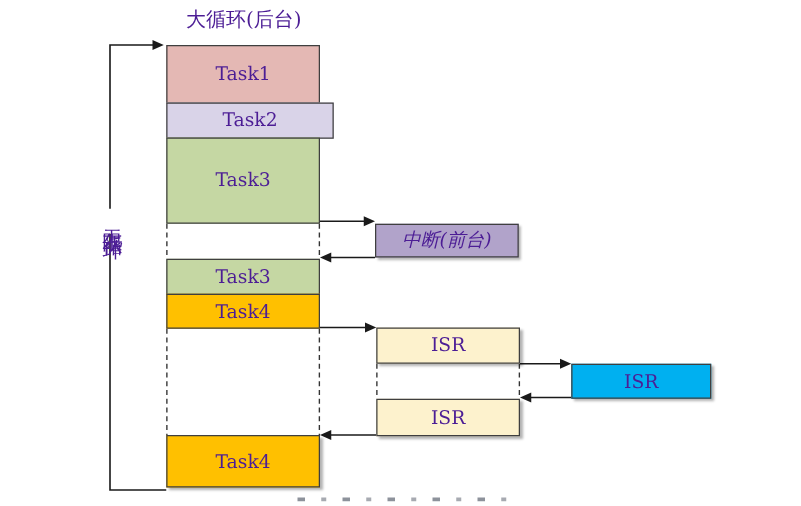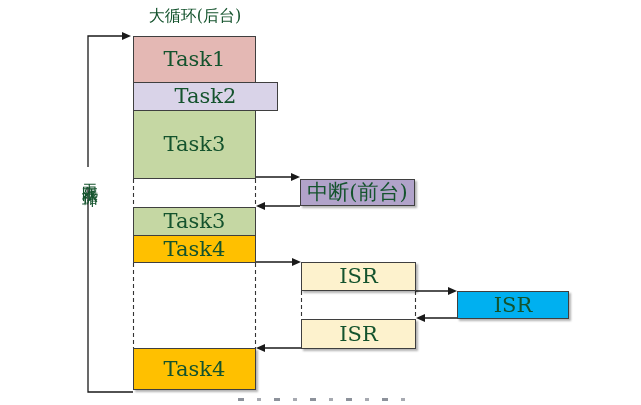--- a/index.html
+++ b/index.html
@@ -1,31 +1,31 @@
 <!DOCTYPE html>
 <html><head>
 <meta charset="utf-8">
 <style>
   html,body{margin:0;padding:0;background:#fff;}
   .stage{
     position:relative;width:641px;height:405px;background:#ffffff;
-    font-family:"DejaVu Serif","Liberation Serif",serif;color:#14532d;
+    font-family:"DejaVu Serif","Liberation Serif",serif;color:#4c1d95;
     overflow:hidden;
   }
   .overlay{position:absolute;left:0;top:0;pointer-events:none;}
   .box{
     position:absolute;box-sizing:border-box;border:1px solid #3f3f3f;
     display:flex;align-items:center;justify-content:center;
-    font-size:21px;line-height:1;
+    font-size:15px;line-height:1;
   }
   .shadow{box-shadow:2px 2px 2px rgba(0,0,0,0.30);}
   .title{position:absolute;font-size:16px;text-align:center;white-space:nowrap;}
   
   #t1 {left:133px;top:36px;width:123px;height:47px;}
-  #t2 {left:133px;top:82px;width:145px;height:29px;}
+  #t2 {left:133px;top:82px;width:134px;height:29px;}
   #t3a{left:133px;top:110px;width:123px;height:69px;}
   #t3b{left:133px;top:207px;width:123px;height:29px;}
   #t4a{left:133px;top:235px;width:123px;height:28px;}
   #t4b{left:133px;top:348px;width:123px;height:42px;}
   
   #intr{left:300px;top:179px;width:115px;height:27px;}
   #isr1{left:301px;top:262px;width:115px;height:29px;}
   #isr2{left:301px;top:319px;width:115px;height:30px;}
   #nisr{left:457px;top:291px;width:112px;height:28px;}
   
@@ -110,21 +110,21 @@
   <div class="box" id="t3b" style="background-color: rgb(197, 215, 163);">
     <span>Task3</span>
   </div>
   <div class="box" id="t4a" style="background-color: rgb(255, 192, 0);">
     <span>Task4</span>
   </div>
   <div class="box shadow" id="t4b" style="background-color: rgb(255, 192, 0);">
     <span>Task4</span>
   </div>
 
-  <div class="box shadow" id="intr" style="background-color: rgb(177, 163, 202);">
+  <div class="box shadow" id="intr" style="background-color: rgb(177, 163, 202); font-style: italic;">
     <span>中断(前台)</span>
   </div>
   <div class="box shadow" id="isr1" style="background-color: rgb(253, 242, 205);">
     <span>ISR</span>
   </div>
   <div class="box shadow" id="isr2" style="background-color: rgb(253, 242, 205);">
     <span>ISR</span>
   </div>
   <div class="box shadow" id="nisr" style="background-color: rgb(0, 176, 240);">
     <span>ISR</span>

